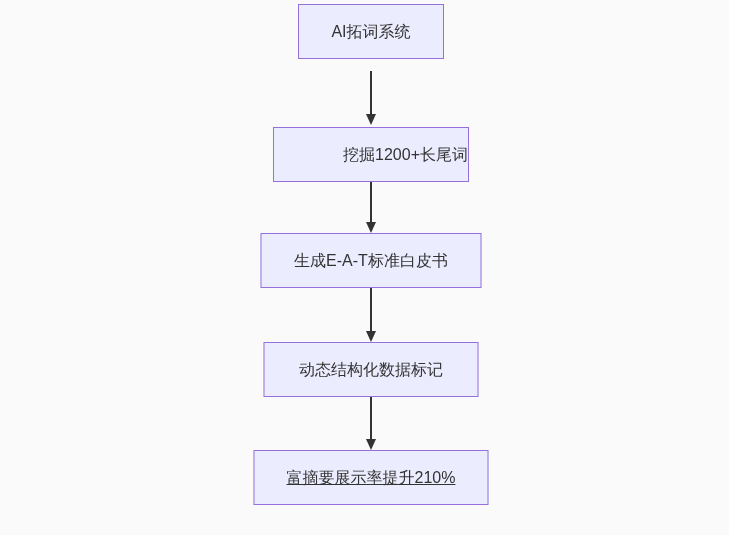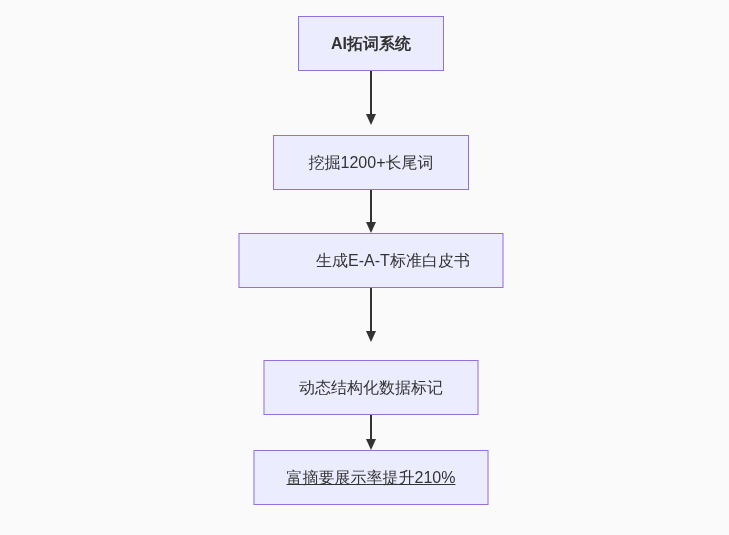--- a/index.html
+++ b/index.html
@@ -33,24 +33,24 @@
     border: 1px solid #9370DB;
     color: #333333;
     display: flex;
     align-items: center;
     justify-content: center;
     font-size: 16px;
     line-height: 1;
     white-space: nowrap;
     box-sizing: content-box;
   }
-  .node-1 { top: 16px;  width: 144px; font-weight: bold; }
-  .node-2 { top: 135px; width: 194px; }
-  .node-3 { top: 233px; width: 219px; padding-left: 44px; }
-  .node-4 { top: 360px; width: 213px; }
+  .node-1 { top: 4px;  width: 144px; }
+  .node-2 { top: 127px; width: 194px; justify-content: flex-end; }
+  .node-3 { top: 233px; width: 219px; }
+  .node-4 { top: 342px; width: 213px; }
   .node-5 { top: 450px; width: 233px; text-decoration: underline; }
   .edge-line {
     stroke: #333333;
     stroke-width: 2px;
     fill: none;
   }
   .edge-head {
     fill: #333333;
     stroke: none;
   }

